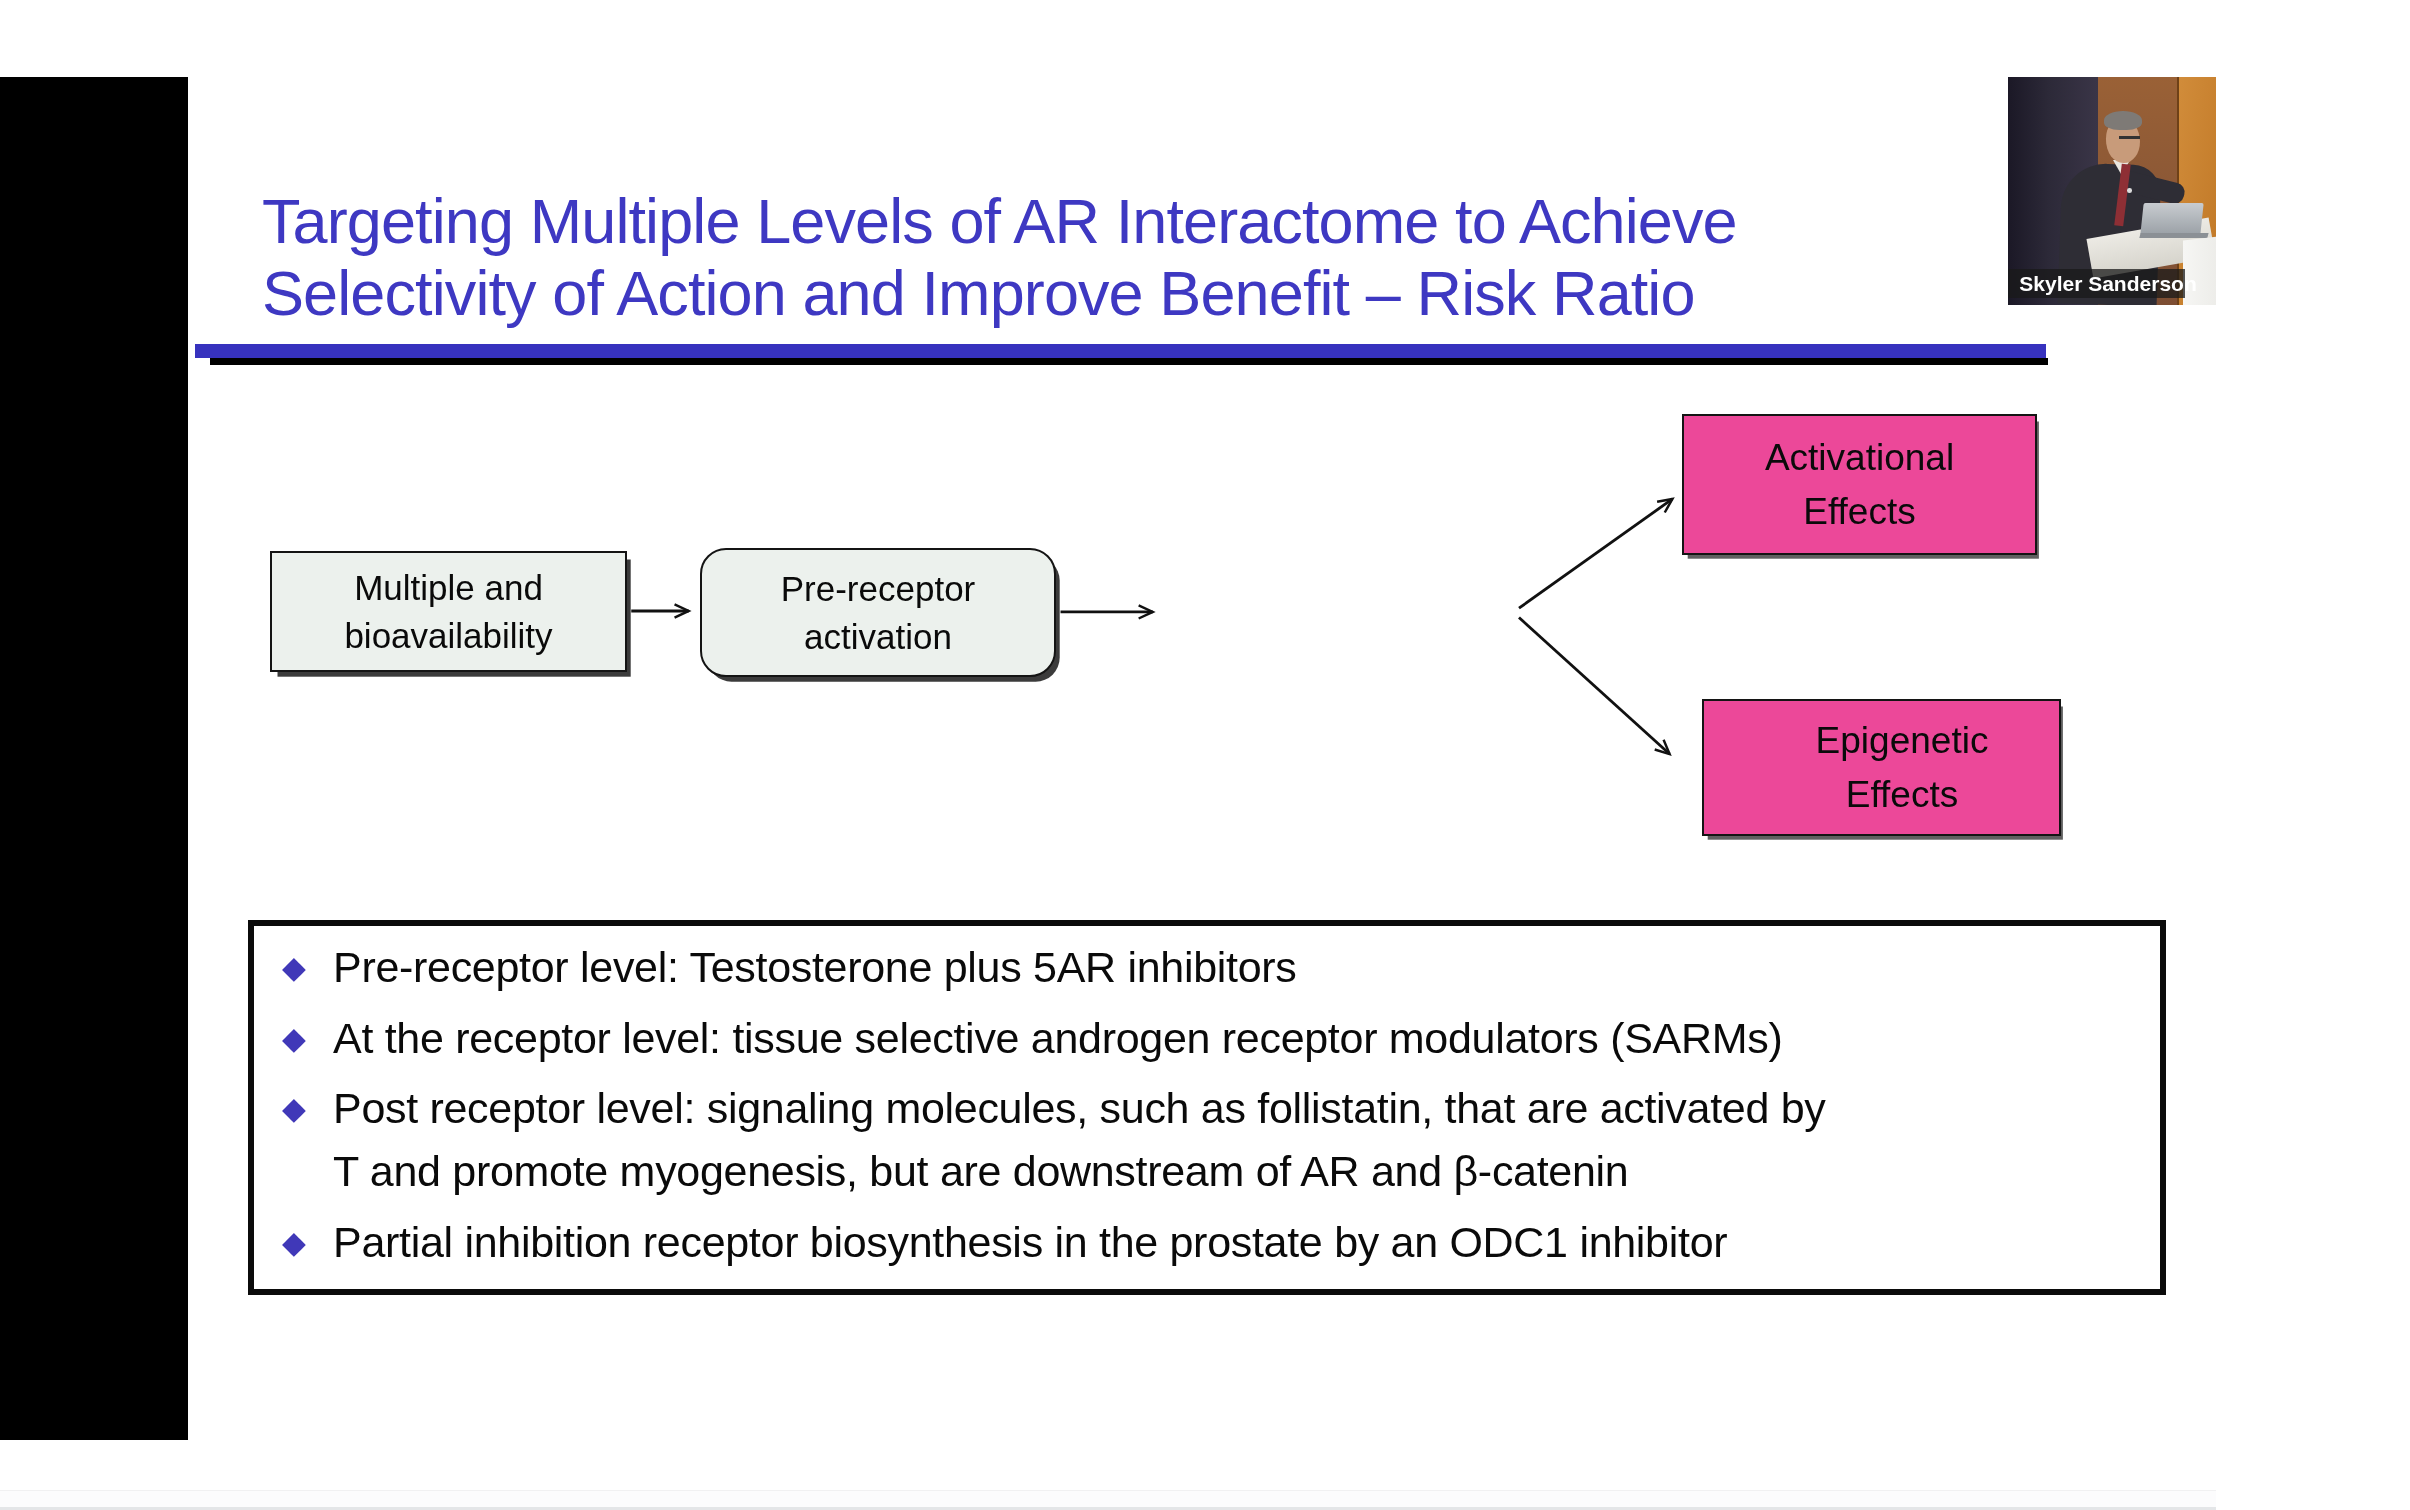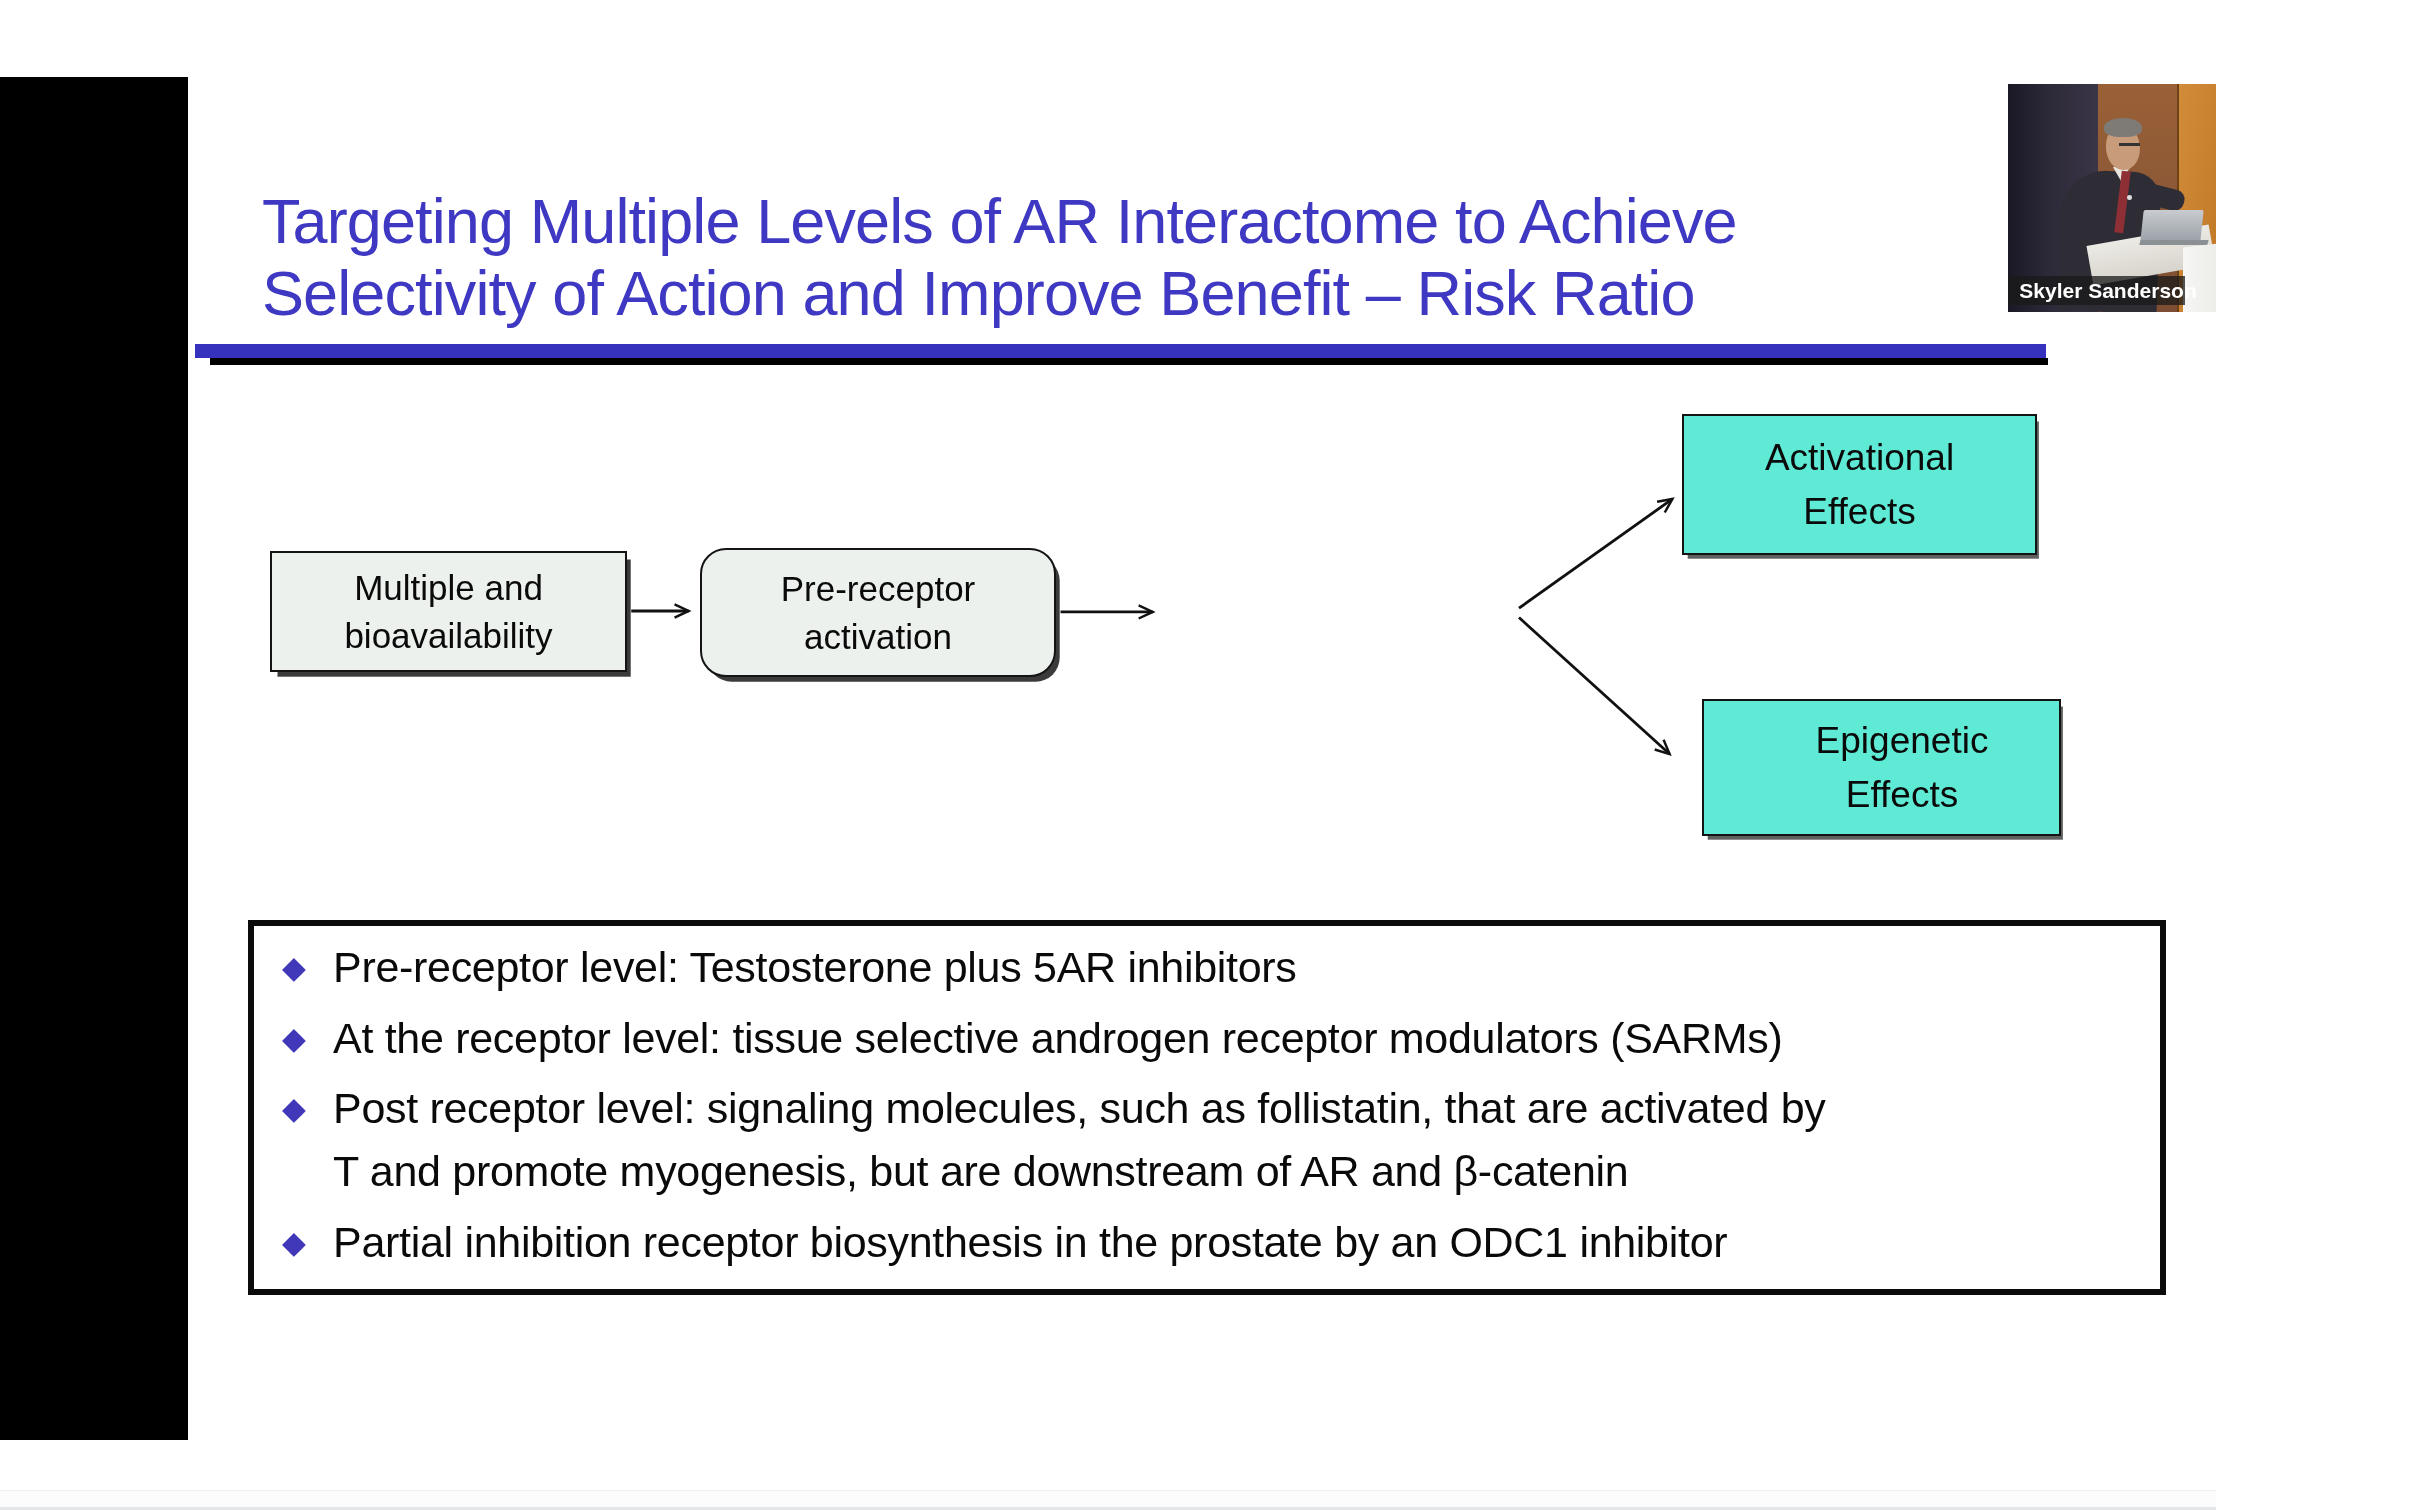--- a/index.html
+++ b/index.html
@@ -28,39 +28,39 @@
     position:absolute; z-index:2; box-sizing:border-box;
     border:2.8px solid #141414; background:#ECF1ED;
     display:flex; align-items:center; justify-content:center; text-align:center;
     color:#0a0a0a; font-size:35px; line-height:48px; white-space:pre-line;
     box-shadow:5.6px 6.6px 0 -1.9px rgba(10,10,10,0.8);
   }
   .fbox.transport { left:270px;  top:551px; width:357px; height:121px; }
   .fbox.prerec    { left:700px;  top:548px; width:356px; height:129px;border-radius:26px; }
   .fbox.nhr       { left:1161px; top:527px; width:355px; height:167px; line-height:51px; }
   .fbox.activ,
-  .fbox.epig      { background:#5eead4; font-size:37px; line-height:54px;
+  .fbox.epig      { background:#ec4899; font-size:37px; line-height:54px;
                     box-shadow:3.8px 5.6px 0 -1.9px rgba(10,10,10,0.65); }
   .fbox.activ     { left:1682px; top:414px; width:355px; height:141px; }
   .fbox.epig      { left:1702px; top:699px; width:359px; height:137px;padding-left:41px; }
 
   svg.arrows { position:absolute; left:0; top:0; width:2411px; height:1510px; z-index:2; pointer-events:none; }
 
   
   .kbox {
     position:absolute; left:248px; top:920px; width:1918px; height:375px;
     box-sizing:border-box; border:6.6px solid #0b0b0b; background:#fff;
     padding:10.4px 22.6px 11.3px 15px; z-index:2;
   }
   .krow { display:flex; margin-bottom:7.5px; font-size:43px; line-height:63px; color:#0a0a0a; }
   .diamond { width:51px; min-width:51px; padding-left:13px; font-size:31px; line-height:63px; color:#4038B8; }
   .ktext { white-space:pre-line; letter-spacing:-0.3px; }
 
   
-  .video { position:absolute; left:2008px; top:77px; width:402px; height:228px; overflow:hidden; z-index:5; background:#2a2735;margin-top:7px; }
+  .video { position:absolute; left:2008px; top:77px; width:402px; height:228px; overflow:hidden; z-index:5; background:#2a2735; }
   .video .curtain    { position:absolute; left:0; top:0; width:90px; height:100%;
                        background:linear-gradient(90deg,#1b1826 0%,#2c2938 45%,#3a3547 100%); }
   .video .woodleft   { position:absolute; left:90px; top:0; width:79px; height:100%;
                        background:linear-gradient(180deg,#9a6136 0%,#8a5736 55%,#7d4e33 100%); }
   .video .woodright  { position:absolute; left:169px; top:0; width:233px; height:100%;
                        border-left:2.8px solid #6f4117;
                        background:linear-gradient(100deg,#d18c3a 0%,#bc7322 35%,#ab661e 80%,#9f5f1c 100%); }
   .video .suit    { position:absolute; left:52px;  top:87px;  width:99px; height:141px; background:#2e2d35; border-radius:45px 28px 0 0; transform:rotate(2deg); }
   .video .arm     { position:absolute; left:111px; top:100px; width:66px;  height:21px;  background:#2e2d35; border-radius:9.4px; transform:rotate(14deg); }
   .video .collar  { position:absolute; left:105px; top:83px;  width:17px;  height:15px;  background:#e9e6df; clip-path:polygon(0 0,100% 0,50% 100%); }

